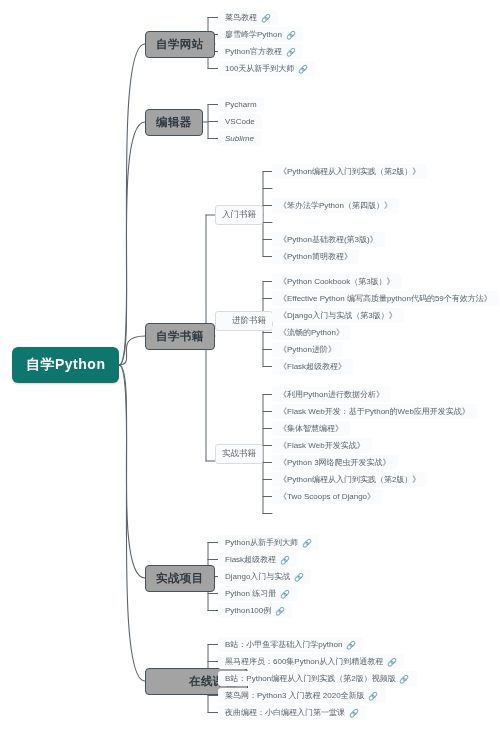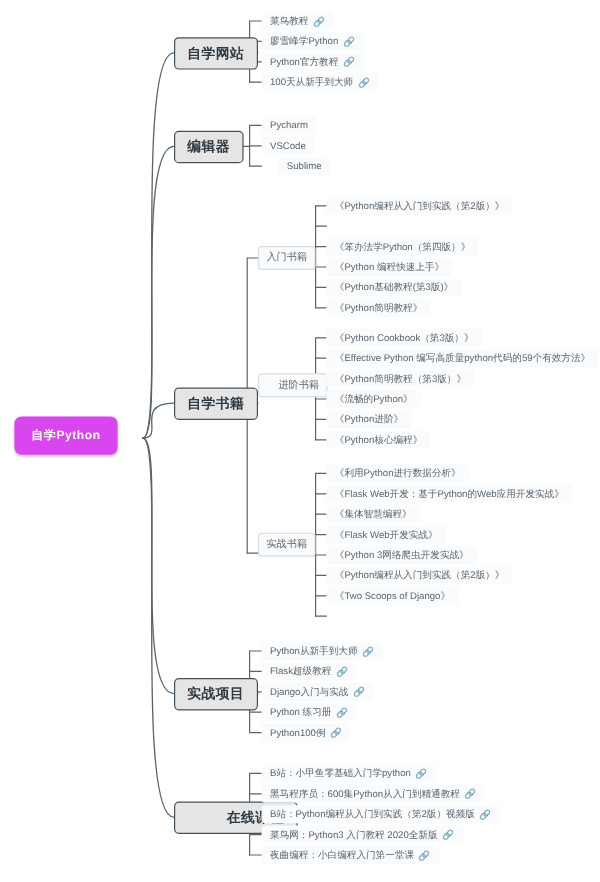--- a/index.html
+++ b/index.html
@@ -10,33 +10,33 @@
     overflow:hidden;
     position:relative;
   }
   #mindmap{position:absolute;left:0;top:0;width:500px;height:735px;}
   svg.edges{position:absolute;left:0;top:0;width:500px;height:735px;pointer-events:none;}
 
   .node{position:absolute;box-sizing:border-box;white-space:nowrap;}
 
   
   .root{
-    background:#d946ef;
+    background:#0f766e;
     color:#ffffff;
-    font-size:10px;
+    font-size:14px;
     font-weight:bold;
     border-radius:6px;
     padding:9px 14px;
     letter-spacing:.5px;
     box-shadow:0 1px 2px rgba(0,0,0,.18);
   }
 
   
   .branch{
-    background:#e5e5e5;
+    background:#a3a3a3;
     color:#2f3a42;
     font-size:11.5px;
     font-weight:bold;
     border:1.3px solid #46525b;
     border-radius:4px;
     padding:5px 10px;
     letter-spacing:.4px;
     text-align:right;
   }
 
@@ -136,35 +136,34 @@
     </svg>
 <div class="node root" style="left: 12px; top: 347px;"><span>自学Python</span></div>
     <div class="node branch" style="left: 145px; top: 30.5px;"><span>自学网站</span></div>
     <div class="node leaf" style="left: 218px; top: 10px;"><span>菜鸟教程</span><span class="lk">🔗</span></div>
     <div class="node leaf" style="left: 218px; top: 27px;"><span>廖雪峰学Python</span><span class="lk">🔗</span></div>
     <div class="node leaf" style="left: 218px; top: 44px;"><span>Python官方教程</span><span class="lk">🔗</span></div>
     <div class="node leaf" style="left: 218px; top: 61px;"><span>100天从新手到大师</span><span class="lk">🔗</span></div>
     <div class="node branch" style="left: 145px; top: 108.5px;"><span>编辑器</span></div>
     <div class="node leaf" style="left: 218px; top: 97px;"><span>Pycharm</span></div>
     <div class="node leaf" style="left: 218px; top: 114px;"><span>VSCode</span></div>
-    <div class="node leaf" style="left: 232px; top: 131px;"><span>Sublime</span></div>
+    <div class="node leaf" style="left: 218px; top: 131px; font-style: italic;"><span>Sublime</span></div>
     <div class="node branch" style="left: 145px; top: 322.5px;"><span>自学书籍</span></div>
     <div class="node sub" style="left: 215px; top: 205px;"><span>入门书籍</span></div>
     <div class="node leaf" style="left: 272px; top: 164px;"><span>《Python编程从入门到实践（第2版）》</span></div>
     <div class="node leaf" style="left: 272px; top: 198px;"><span>《笨办法学Python（第四版）》</span></div>
-    <div class="node leaf" style="left: 272px; top: 215px;"><span>《Python 编程快速上手》</span></div>
     <div class="node leaf" style="left: 272px; top: 232px;"><span>《Python基础教程(第3版)》</span></div>
     <div class="node leaf" style="left: 272px; top: 249px;"><span>《Python简明教程》</span></div>
     <div class="node sub" style="left: 215px; top: 311px; padding-left: 16px;"><span>进阶书籍</span></div>
     <div class="node leaf" style="left: 272px; top: 274px;"><span>《Python Cookbook（第3版）》</span></div>
     <div class="node leaf" style="left: 272px; top: 291px;"><span>《Effective Python 编写高质量python代码的59个有效方法》</span></div>
-    <div class="node leaf" style="left: 272px; top: 308px;"><span>《Python简明教程（第3版）》</span></div>
+    <div class="node leaf" style="left: 272px; top: 308px;"><span>《Django入门与实战（第3版）》</span></div>
     <div class="node leaf" style="left: 272px; top: 325px;"><span>《流畅的Python》</span></div>
     <div class="node leaf" style="left: 272px; top: 342px;"><span>《Python进阶》</span></div>
-    <div class="node leaf" style="left: 272px; top: 359px;"><span>《Python核心编程》</span></div>
+    <div class="node leaf" style="left: 272px; top: 359px;"><span>《Flask超级教程》</span></div>
     <div class="node sub" style="left: 215px; top: 444px;"><span>实战书籍</span></div>
     <div class="node leaf" style="left: 272px; top: 387px;"><span>《利用Python进行数据分析》</span></div>
     <div class="node leaf" style="left: 272px; top: 404px;"><span>《Flask Web开发：基于Python的Web应用开发实战》</span></div>
     <div class="node leaf" style="left: 272px; top: 421px;"><span>《集体智慧编程》</span></div>
     <div class="node leaf" style="left: 272px; top: 438px;"><span>《Flask Web开发实战》</span></div>
     <div class="node leaf" style="left: 272px; top: 455px;"><span>《Python 3网络爬虫开发实战》</span></div>
     <div class="node leaf" style="left: 272px; top: 472px;"><span>《Python编程从入门到实践（第2版）》</span></div>
     <div class="node leaf" style="left: 272px; top: 489px;"><span>《Two Scoops of Django》</span></div>
     <div class="node branch" style="left: 145px; top: 564.5px;"><span>实战项目</span></div>
     <div class="node leaf" style="left: 218px; top: 535px;"><span>Python从新手到大师</span><span class="lk">🔗</span></div>

